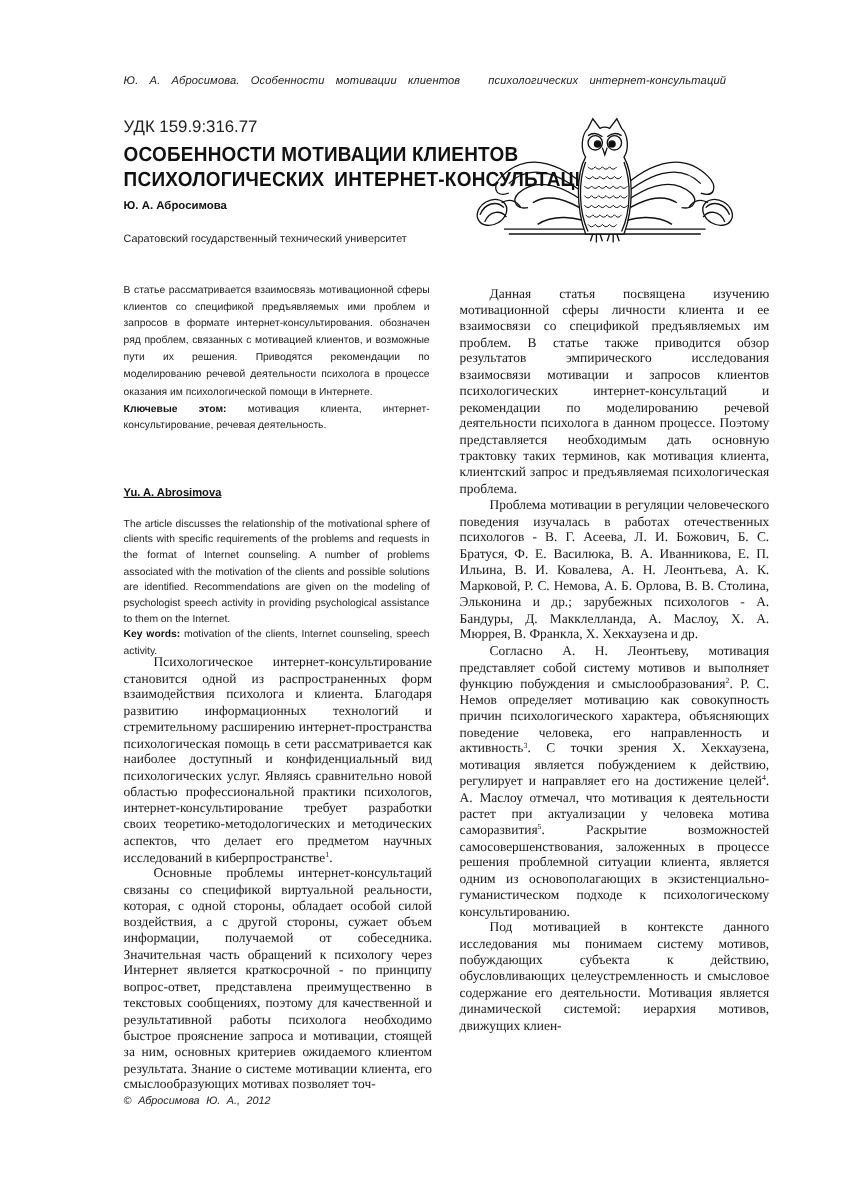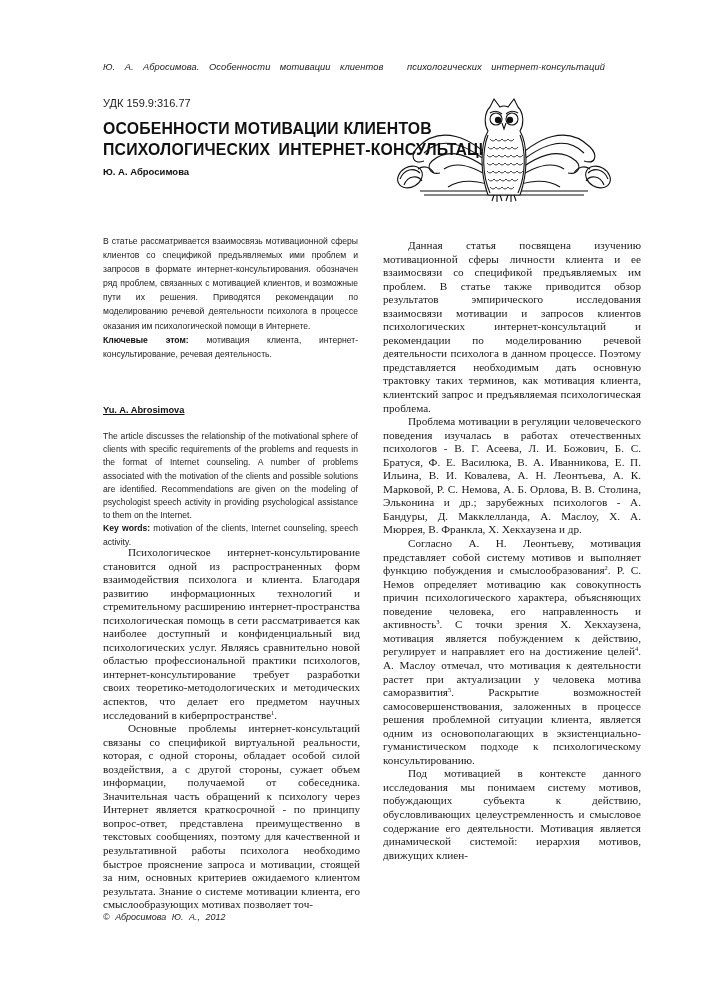--- a/index.html
+++ b/index.html
@@ -2,21 +2,21 @@
 <html><head>
 <meta charset="utf-8">
 <style>
   html, body { margin: 0; padding: 0; background: #ffffff; }
   body { width: 709px; height: 1003px; position: relative; overflow: hidden; color: #111; }
   .sans { font-family: "Liberation Sans", sans-serif; }
   .serif { font-family: "Liberation Serif", serif; }
   .abs { position: absolute; }
 
   #running-header { left: 103px; top: 62px; font-size: 9.3px; font-style: italic; color: #222; white-space: pre; letter-spacing: 0.1px; word-spacing: 2px; }
-  #udc { left: 103px; top: 97px; font-size: 11px; color: #222; }
+  #udc { left: 103px; top: 97px; font-size: 14px; color: #222; }
   #title { left: 103px; top: 118px; font-size: 17px; font-weight: bold; line-height: 21px; letter-spacing: 0.2px; color: #111; transform: scaleX(0.93); transform-origin: left top; }
   #title div { white-space: nowrap; }
   #title .l2 { word-spacing: 4px; }
   #author-ru { left: 103px; top: 166px; font-size: 9.5px; font-weight: bold; }
   #affil { left: 103px; top: 193px; font-size: 9px; line-height: 12.5px; color: #222; }
 
   .col-left-sans { left: 103px; width: 255px; font-size: 8.6px; line-height: 14.1px; text-align: justify; color: #222; }
   .col-left-sans b { color: #111; }
   #abstract-ru { top: 234px; }
   #title-en { left: 103px; top: 365px; width: 255px; font-size: 9.3px; font-weight: bold; line-height: 14px; color: #111; }
@@ -96,20 +96,21 @@
   <path d="M98 40 C92 56, 92 80, 100 98"></path>
   <path d="M130 40 C136 56, 136 80, 128 98"></path>
 
   <path d="M104 100 l-2 6 M107 100 l0 7 M110 100 l2 6"></path>
   <path d="M118 100 l-2 6 M121 100 l0 7 M124 100 l2 6"></path>
 </svg>
 
 <div id="author-ru" class="abs sans">Ю. А. Абросимова</div>
 
 <div id="affil" class="abs sans">
+  <div>Саратовский государственный технический университет</div>
 </div>
 
 <div id="abstract-ru" class="abs sans col-left-sans">
   <span>В статье рассматривается взаимосвязь мотивационной сферы клиентов со спецификой предъявляемых ими проблем и запросов в формате интернет-консультирования. обозначен ряд проблем, связанных с мотивацией клиентов, и возможные пути их решения. Приводятся рекомендации по моделированию речевой деятельности психолога в процессе оказания им психологической помощи в Интернете.</span><br>
   <b>Ключевые этом:</b><span> мотивация клиента, интернет-консультирование, речевая деятельность.</span>
 </div>
 
 <div id="title-en" class="abs sans">
 </div>
 

